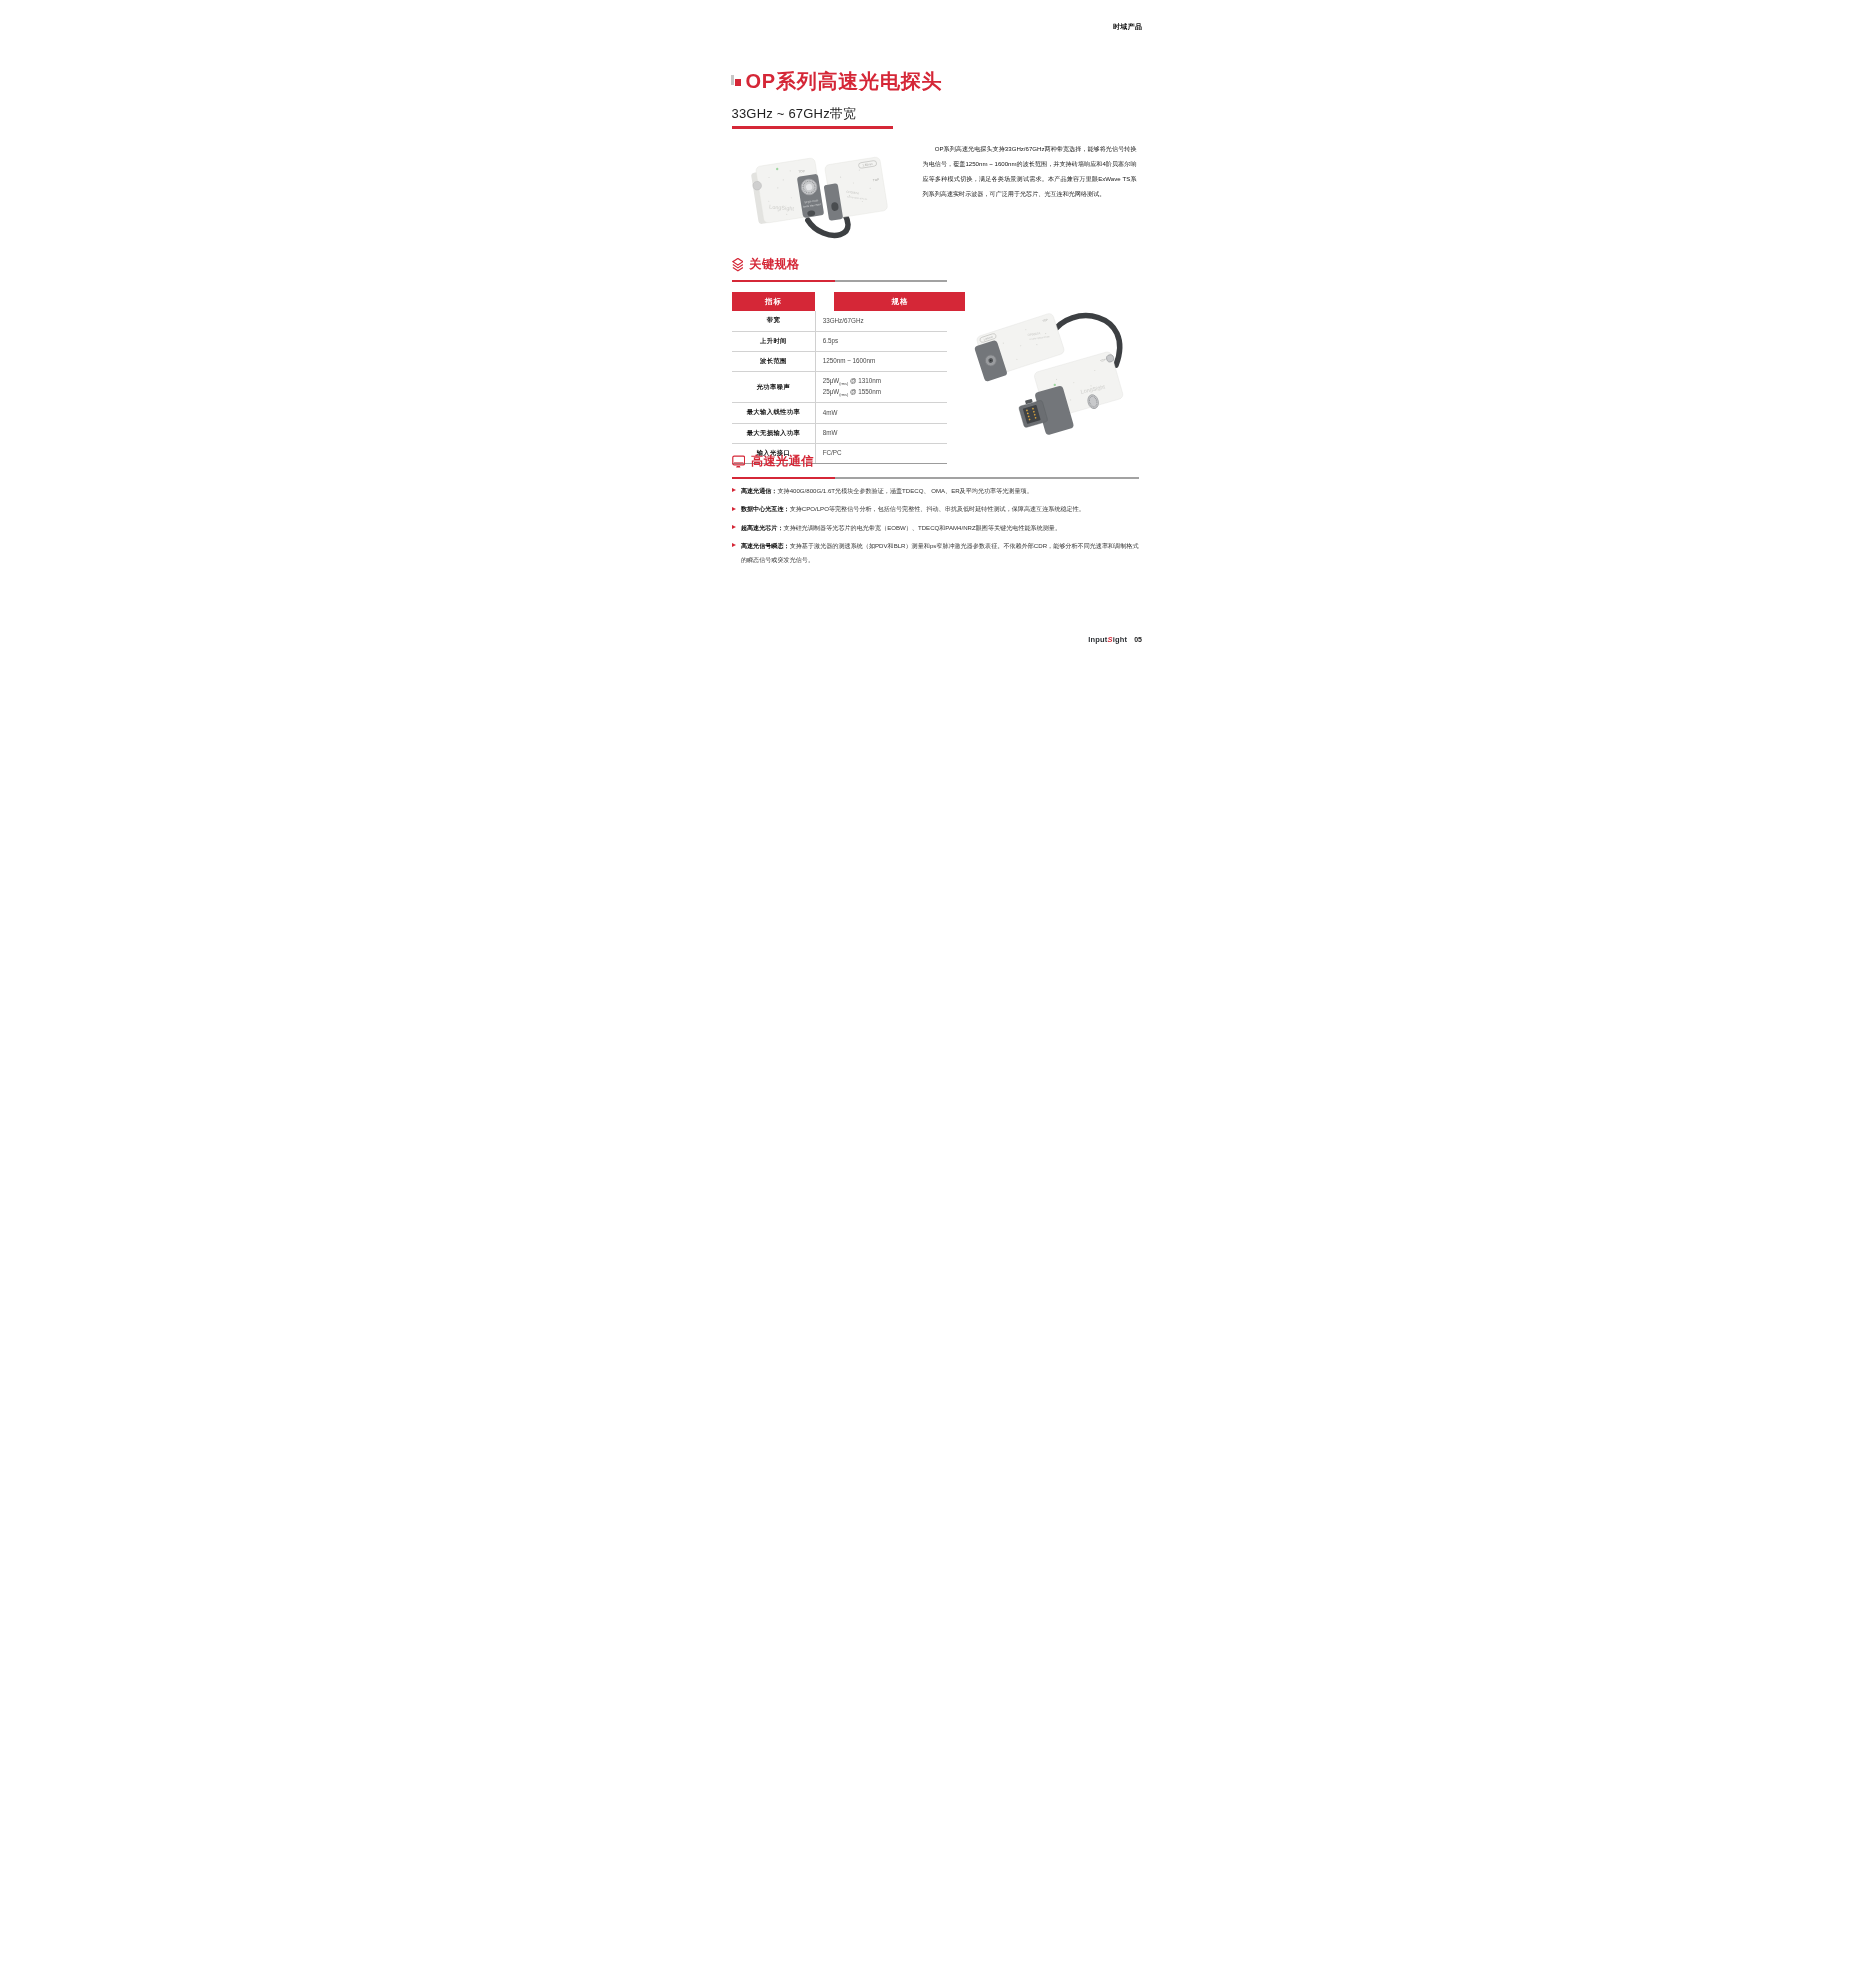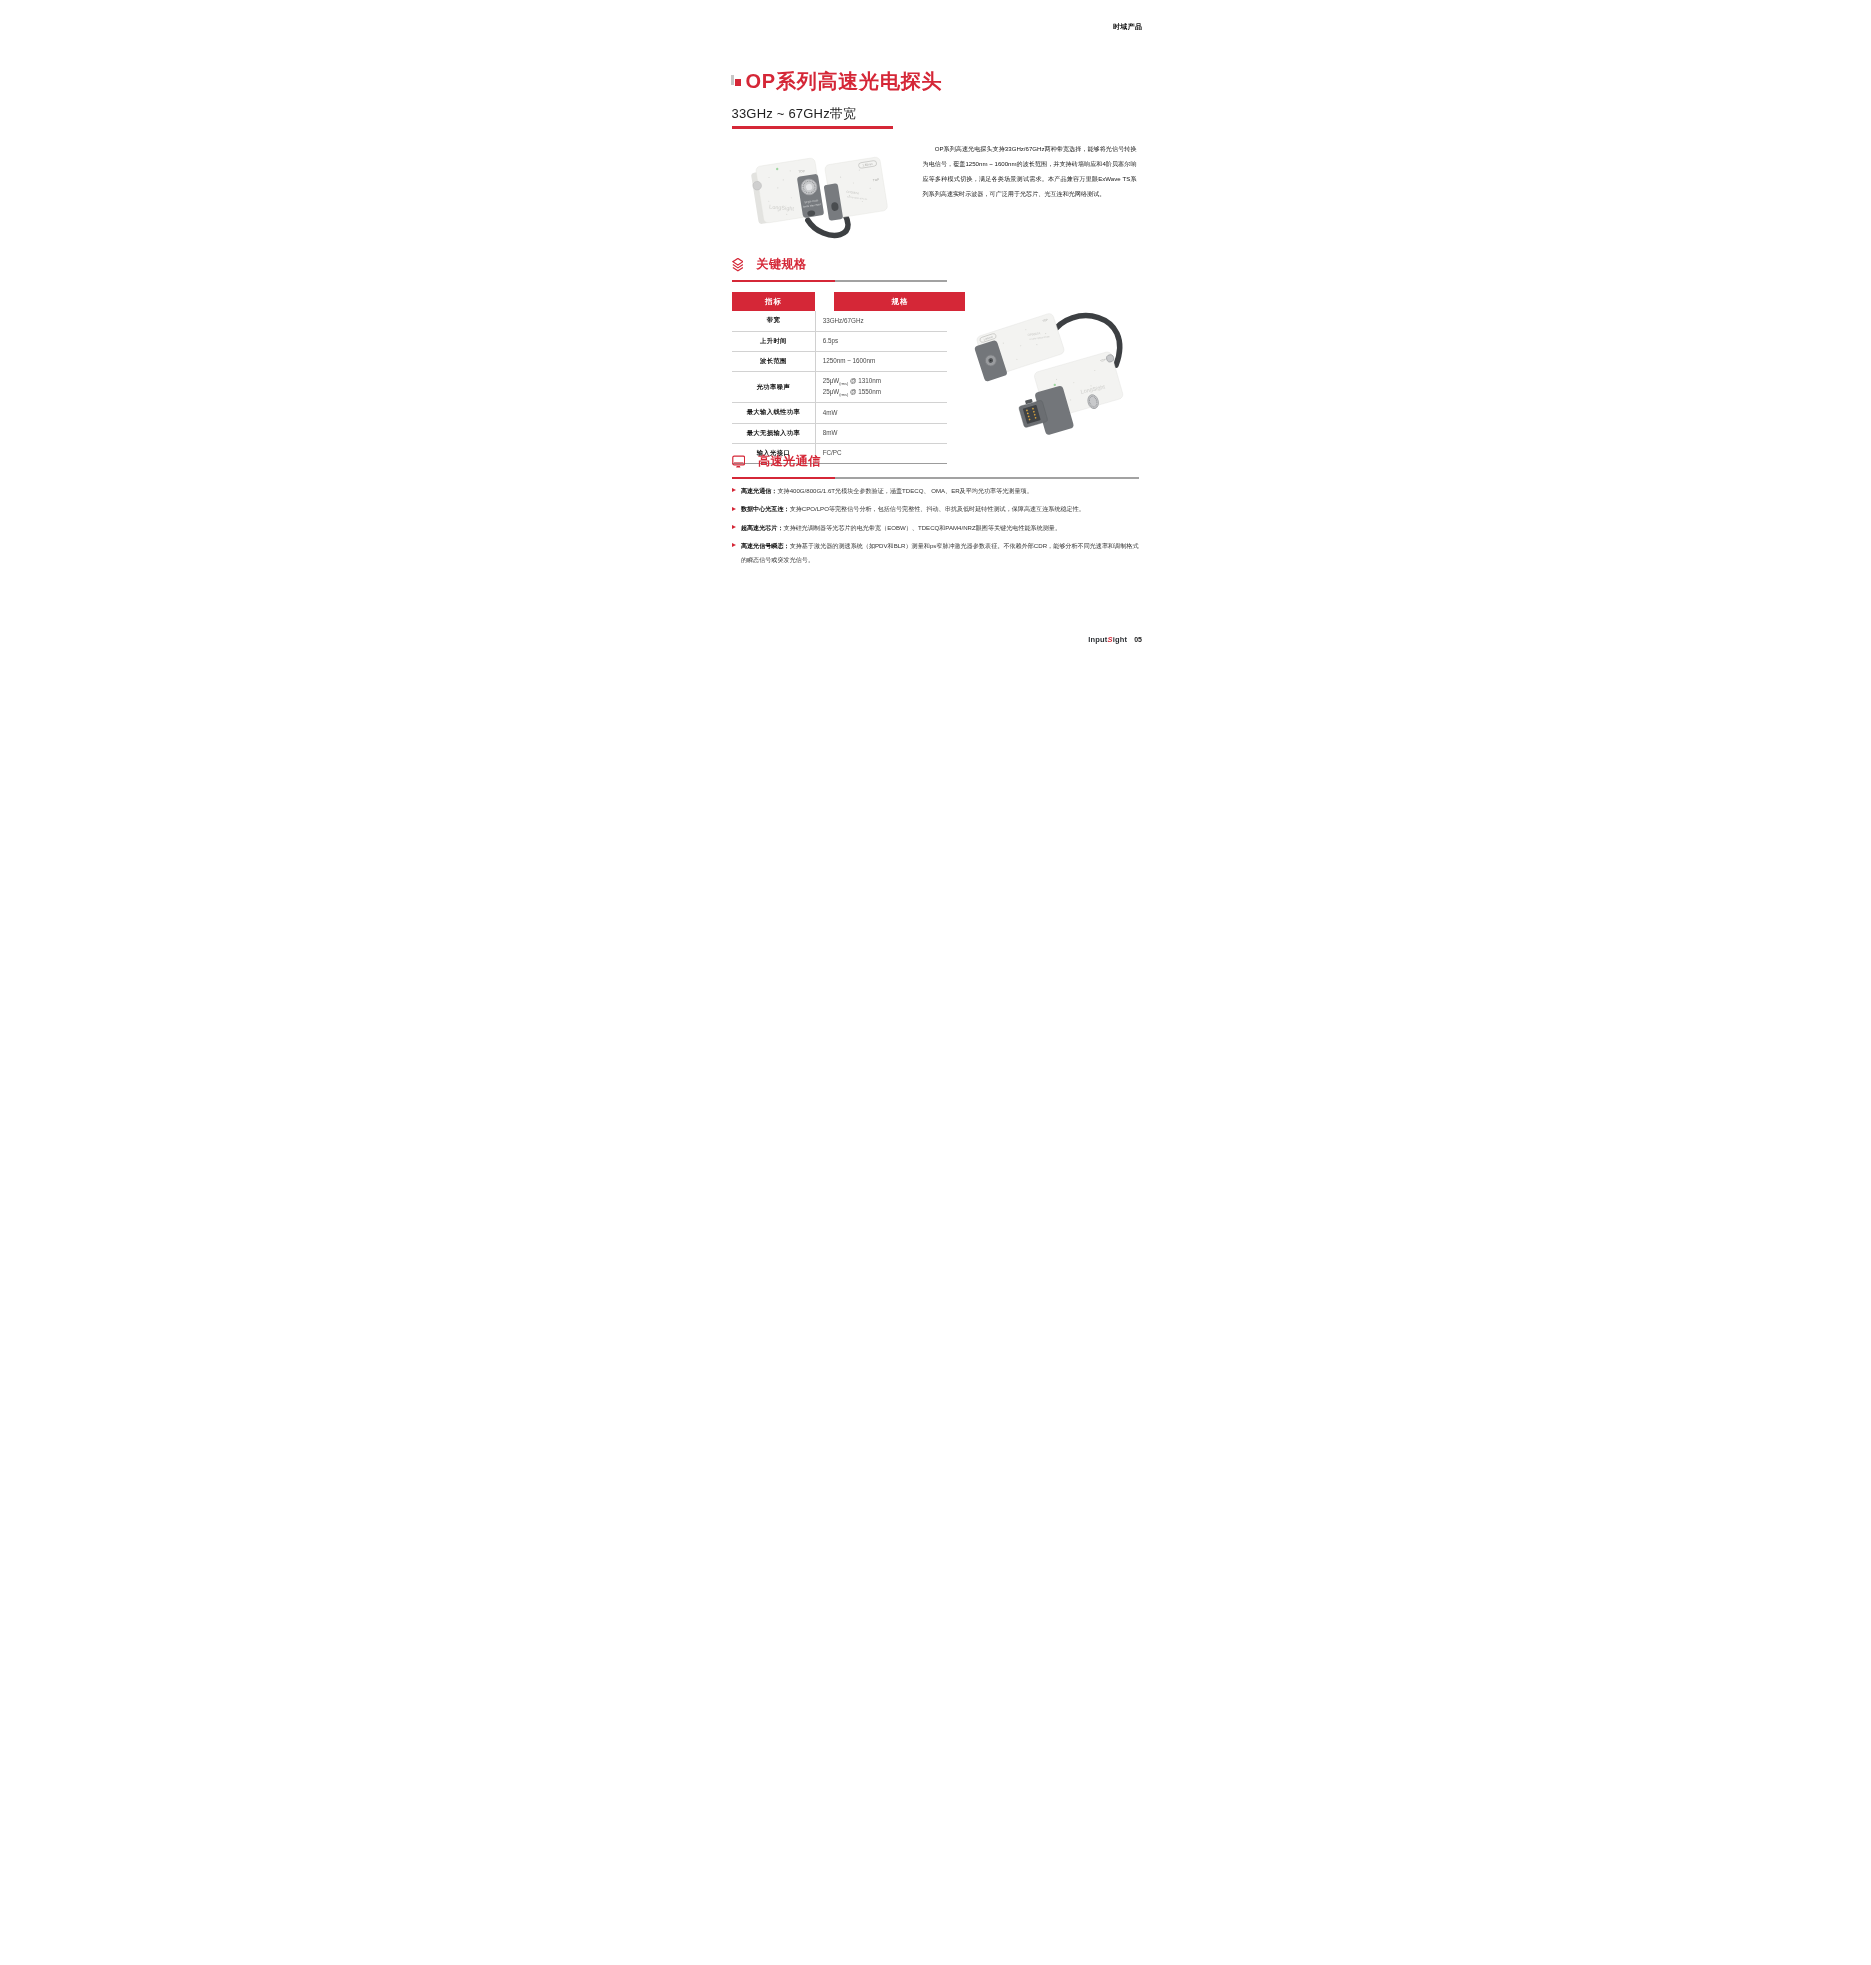--- a/index.html
+++ b/index.html
@@ -25,21 +25,21 @@
   .subtitle{position:absolute;left:30px;top:105px;font-size:13px;font-weight:500;color:#222;letter-spacing:0.2px;}
   .subtitle-rule{position:absolute;left:30px;top:126px;width:161px;height:2.8px;background:var(--red);}
 
   .photo1{position:absolute;left:43px;top:143px;width:150px;height:105px;}
   .photo2{position:absolute;left:256px;top:288px;width:184px;height:151px;}
   .photo1 svg,.photo2 svg{width:100%;height:100%;display:block;}
 
   .intro{position:absolute;left:221px;top:141px;width:214px;font-size:6.1px;line-height:15px;
          text-align:justify;text-indent:2em;color:#161616;}
 
-  .section-heading{position:absolute;display:flex;align-items:center;gap:13px;}
+  .section-heading{position:absolute;display:flex;align-items:center;gap:6px;}
   .section-heading .h-text{font-size:12.2px;font-weight:800;color:var(--red);letter-spacing:0.4px;}
   .spec-heading{left:30px;top:256px;}
   .app-heading{left:30px;top:453px;}
   .h-icon{display:inline-flex;}
 
   .section-rule{position:absolute;display:flex;align-items:flex-start;}
   .section-rule .rule-red{width:103px;height:2px;background:var(--red);}
   .section-rule .rule-gray{flex:1;height:1.2px;background:#a2a2a2;margin-top:0.4px;}
   .spec-rule{left:30px;top:280px;width:215px;}
   .app-rule{left:30px;top:477px;width:407px;}

